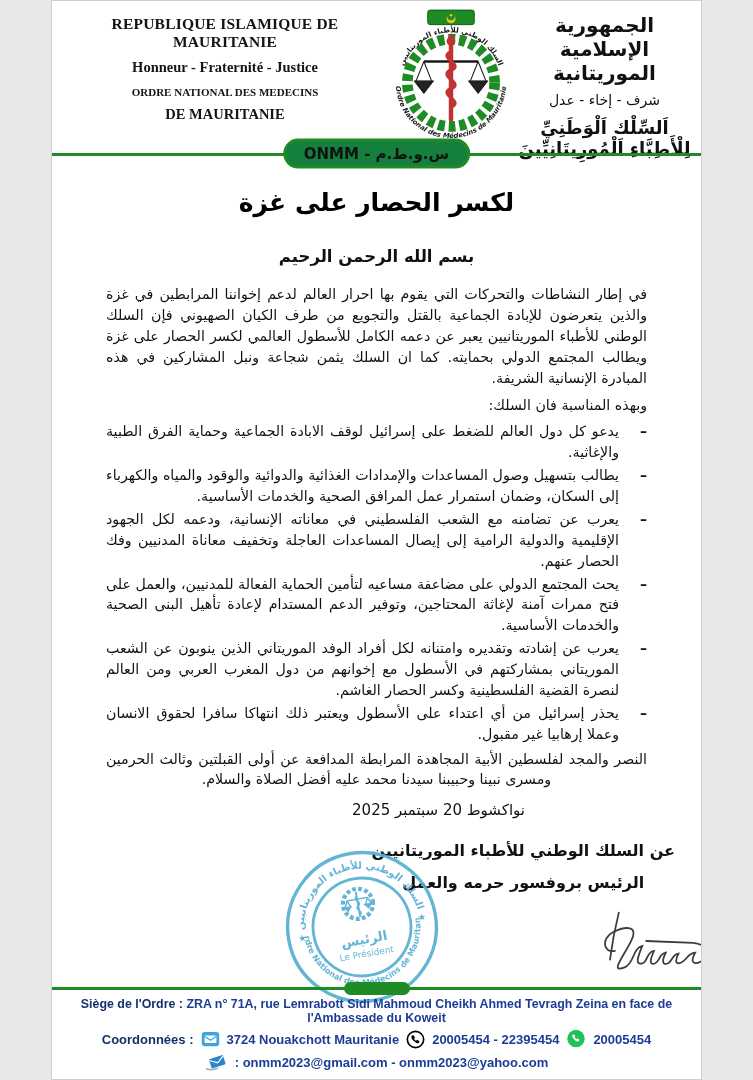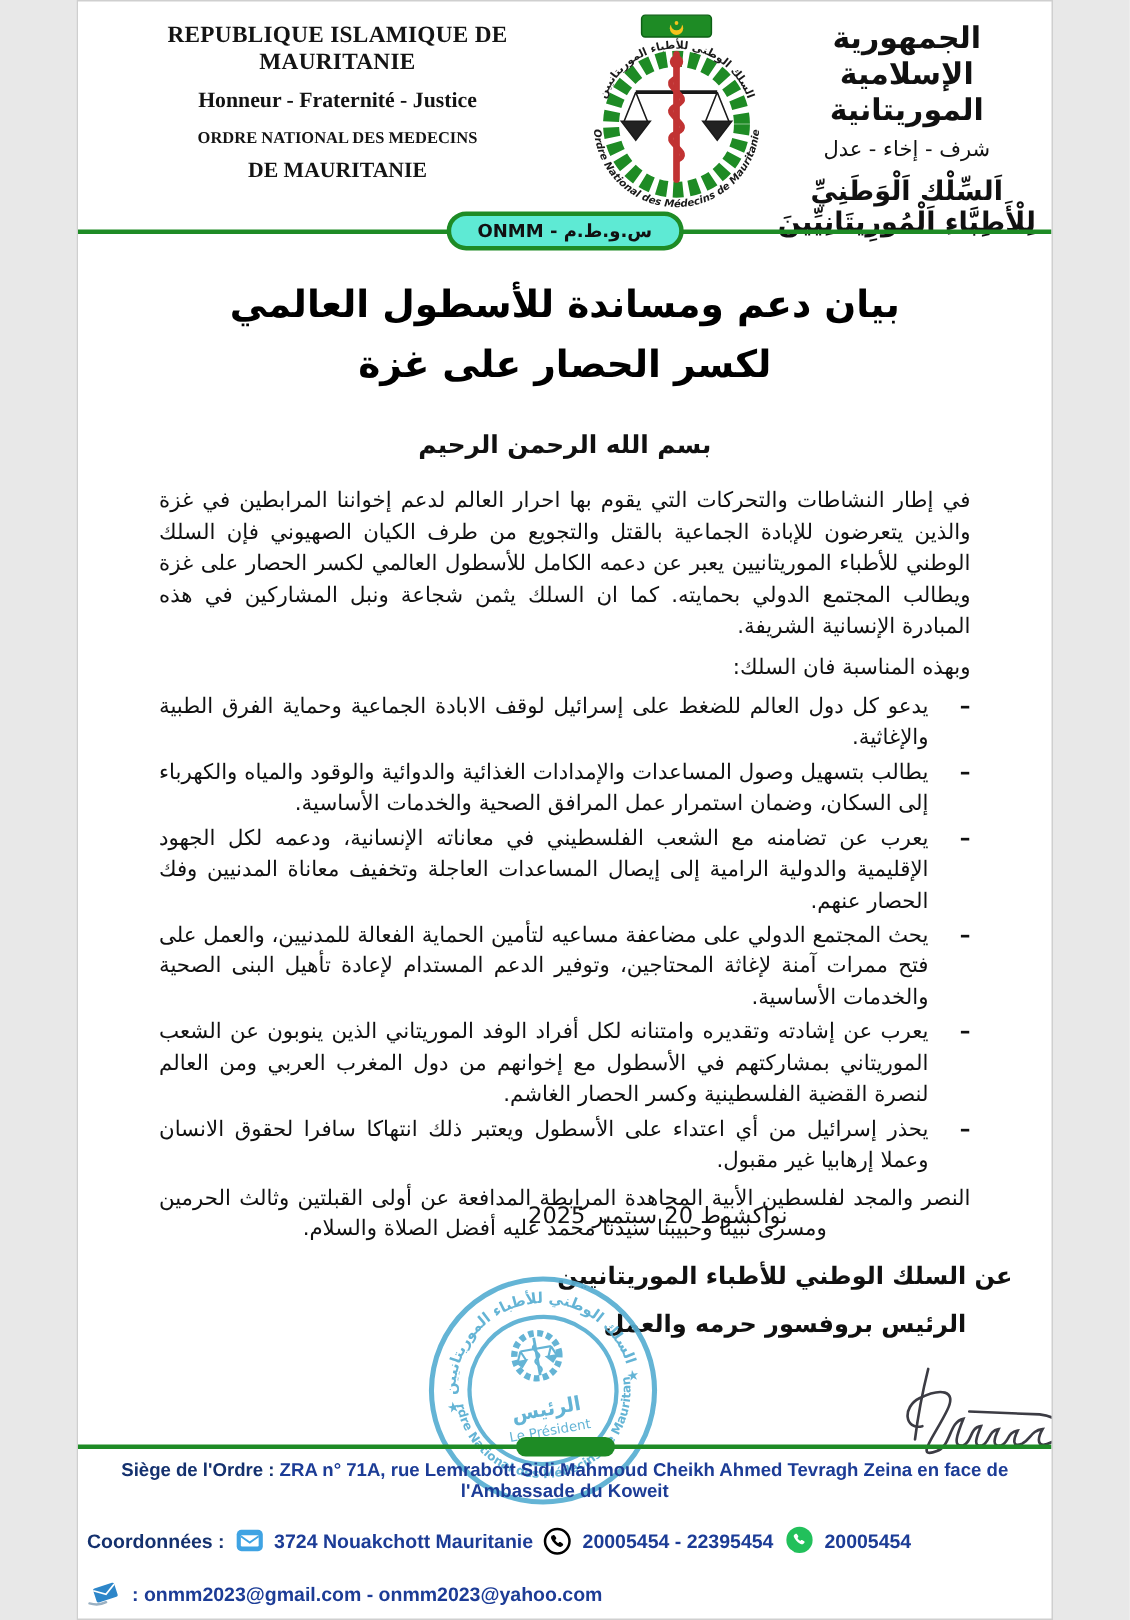--- a/index.html
+++ b/index.html
@@ -27,22 +27,22 @@
   .h-l4{font-size:14.5px;margin-top:8px;}
   .h-logo{width:130px;flex:0 0 130px;display:flex;justify-content:center;}
   .h-right{flex:1;text-align:center;padding-top:4px;}
   .h-r1{font-size:20px;font-weight:bold;}
   .h-r2{font-size:14px;margin-top:7px;}
   .h-r3{font-size:18px;font-weight:bold;margin-top:9px;}
   
   .rule1{position:relative;margin-top:10px;border-top:3.5px solid var(--accent-green);}
   .onmm-pill{
     position:absolute;left:50%;top:0;transform:translate(-50%,-58%);
-    background:#5eead4;border:3px solid var(--accent-green);border-radius:18px;
-    padding:3px 18px;font-size:12px;font-weight:bold;white-space:nowrap;
+    background:#15803d;border:3px solid var(--accent-green);border-radius:18px;
+    padding:3px 18px;font-size:15px;font-weight:bold;white-space:nowrap;
   }
   
   .flow{position:absolute;top:168px;left:54px;right:54px;direction:rtl;}
   .title{text-align:center;margin-top:14px;font-size:25px;font-weight:bold;line-height:1.6;color:#000;}
   .basmala{text-align:center;margin-top:24px;font-size:16.5px;font-weight:600;}
   .intro{margin-top:18px;font-size:14.2px;line-height:1.47;text-align:justify;}
   .occasion{margin-top:9px;font-size:14.2px;}
   .bullets{margin-top:8px;}
   .b-item{display:flex;font-size:14.2px;line-height:1.47;margin-bottom:2px;}
   .b-mark{flex:0 0 28px;font-weight:bold;}
@@ -54,21 +54,21 @@
   .sig-text{position:absolute;top:40px;right:26px;text-align:center;font-weight:bold;font-size:16px;direction:rtl;}
   .sig-text div{margin-bottom:13px;}
   .scribble{position:absolute;top:96px;left:533px;}
   .stamp{position:absolute;top:46px;left:230px;transform:rotate(-10deg);opacity:.92;}
   
   .footer{position:absolute;left:0;right:0;bottom:0;}
   .f-rule{position:relative;border-top:3.5px solid var(--accent-green);}
   .f-pill{position:absolute;left:50%;top:-8px;transform:translateX(-50%);width:66px;height:13px;background:var(--accent-green);border-radius:7px;}
   .f-lines{padding:7px 6px 8px;text-align:center;font-family:Liberation Sans, sans-serif;font-weight:bold;color:var(--footer-blue);}
   .f-line1{font-size:12.4px;}
-  .f-line2,.f-line3{font-size:13px;margin-top:16px;display:flex;align-items:center;gap:7px;}
+  .f-line2,.f-line3{font-size:13px;margin-top:4px;display:flex;justify-content:center;align-items:center;gap:7px;}
   .f-label{color:#14316e;}
   .ic{vertical-align:middle;flex:0 0 auto;}
 </style>
 </head>
 <body>
 
 <div class="page">
 
   <div class="header">
     <div class="h-left" dir="ltr">
@@ -118,21 +118,20 @@
       <div class="h-r3">اَلسِّلْك اَلْوَطَنِيِّ لِلْأَطِبَّاءِ اَلْمُورِيتَانِيِّينَ</div>
     </div>
   </div>
 
   <div class="rule1">
     <div class="onmm-pill" dir="rtl">س.و.ط.م - ONMM</div>
   </div>
 
   <div class="flow" dir="rtl">
     <div class="title">
-      <div>بيان دعم ومساندة للأسطول العالمي</div>
       <div>لكسر الحصار على غزة</div>
     </div>
     <div class="basmala">بسم الله الرحمن الرحيم</div>
     <p class="intro">في إطار النشاطات والتحركات التي يقوم بها احرار العالم لدعم إخواننا المرابطين في غزة والذين يتعرضون للإبادة الجماعية بالقتل والتجويع من طرف الكيان الصهيوني فإن السلك الوطني للأطباء الموريتانيين يعبر عن دعمه الكامل للأسطول العالمي لكسر الحصار على غزة ويطالب المجتمع الدولي بحمايته. كما ان السلك يثمن شجاعة ونبل المشاركين في هذه المبادرة الإنسانية الشريفة.</p>
     <p class="occasion">وبهذه المناسبة فان السلك:</p>
 
     <div class="bullets">
       <div class="b-item">
         <span class="b-mark">–</span>
         <span class="b-text">يدعو كل دول العالم للضغط على إسرائيل لوقف الابادة الجماعية وحماية الفرق الطبية والإغاثية.</span>

